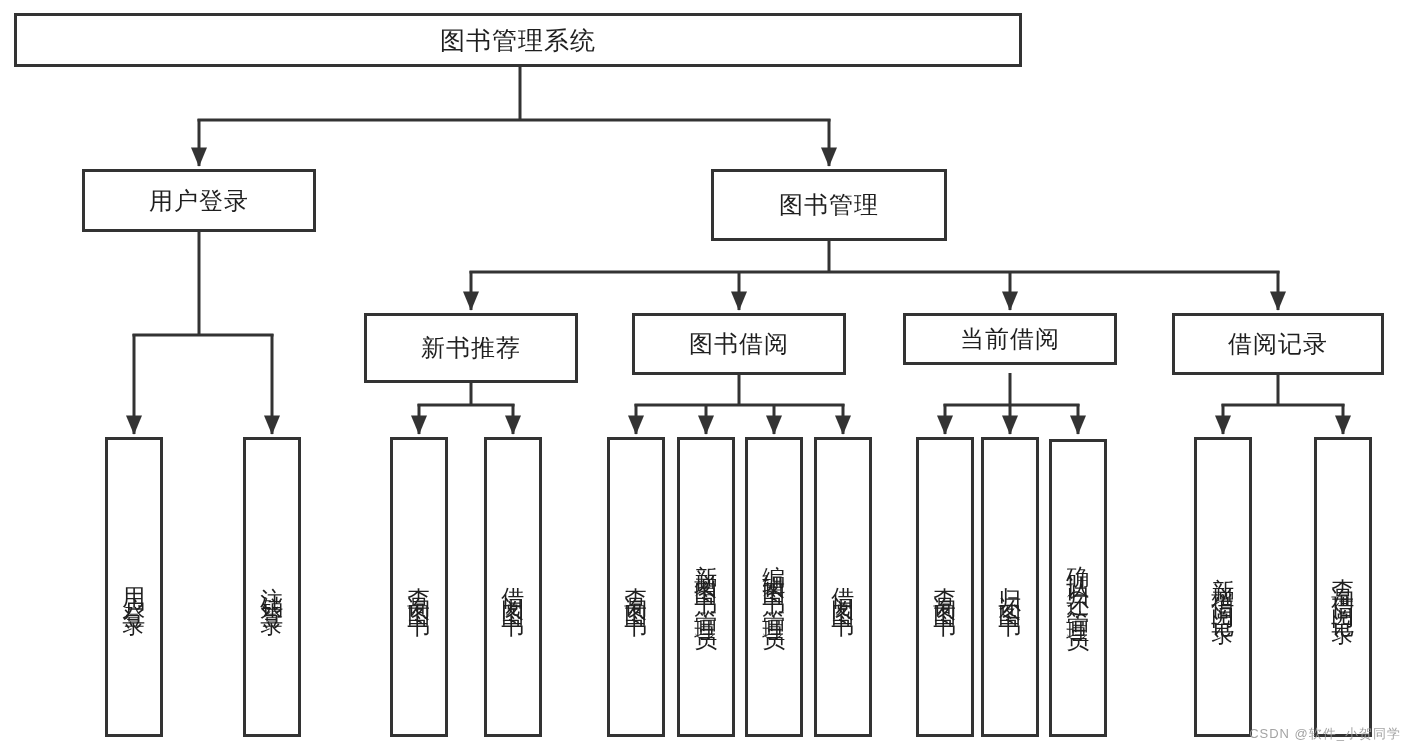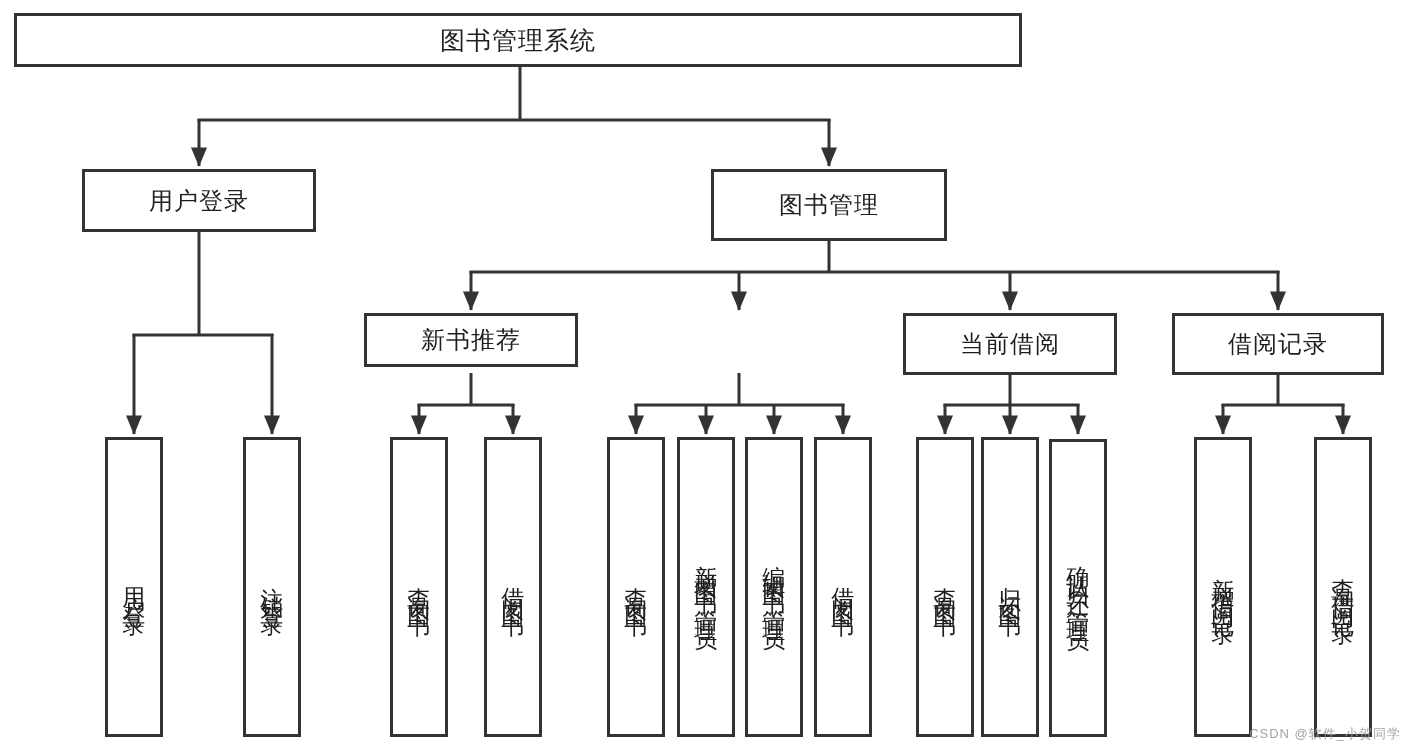--- a/index.html
+++ b/index.html
@@ -119,22 +119,23 @@
       <line x1="1223" y1="404" x2="1223" y2="434" marker-end="url(#arrow)"></line>
       <line x1="1343" y1="404" x2="1343" y2="434" marker-end="url(#arrow)"></line>
     </g>
   </svg>
 
   <div class="box hlabel root-box" style="left:14px;top:13px;width:1008px;height:54px;">图书管理系统</div>
 
   <div class="box hlabel" style="left:82px;top:169px;width:234px;height:63px;">用户登录</div>
   <div class="box hlabel" style="left:711px;top:169px;width:236px;height:72px;">图书管理</div>
 
-  <div class="box hlabel" style="left:364px;top:313px;width:214px;height:54px;">新书推荐</div>
-  <div class="box hlabel" style="left:903px;top:313px;width:214px;height:62px;">当前借阅</div>
+  <div class="box hlabel" style="left:364px;top:313px;width:214px;height:70px;">新书推荐</div>
+  <div class="box hlabel" style="left:632px;top:313px;width:214px;height:62px;">图书借阅</div>
+  <div class="box hlabel" style="left:903px;top:313px;width:214px;height:52px;">当前借阅</div>
   <div class="box hlabel" style="left:1172px;top:313px;width:212px;height:62px;">借阅记录</div>
 
   <div class="box vbox" style="left:105px;top:437px;width:58px;height:300px;">
     <span>用户登录</span>
   </div>
   <div class="box vbox" style="left:243px;top:437px;width:58px;height:300px;">
     <span>注销登录</span>
   </div>
 
   <div class="box vbox" style="left:390px;top:437px;width:58px;height:300px;">

